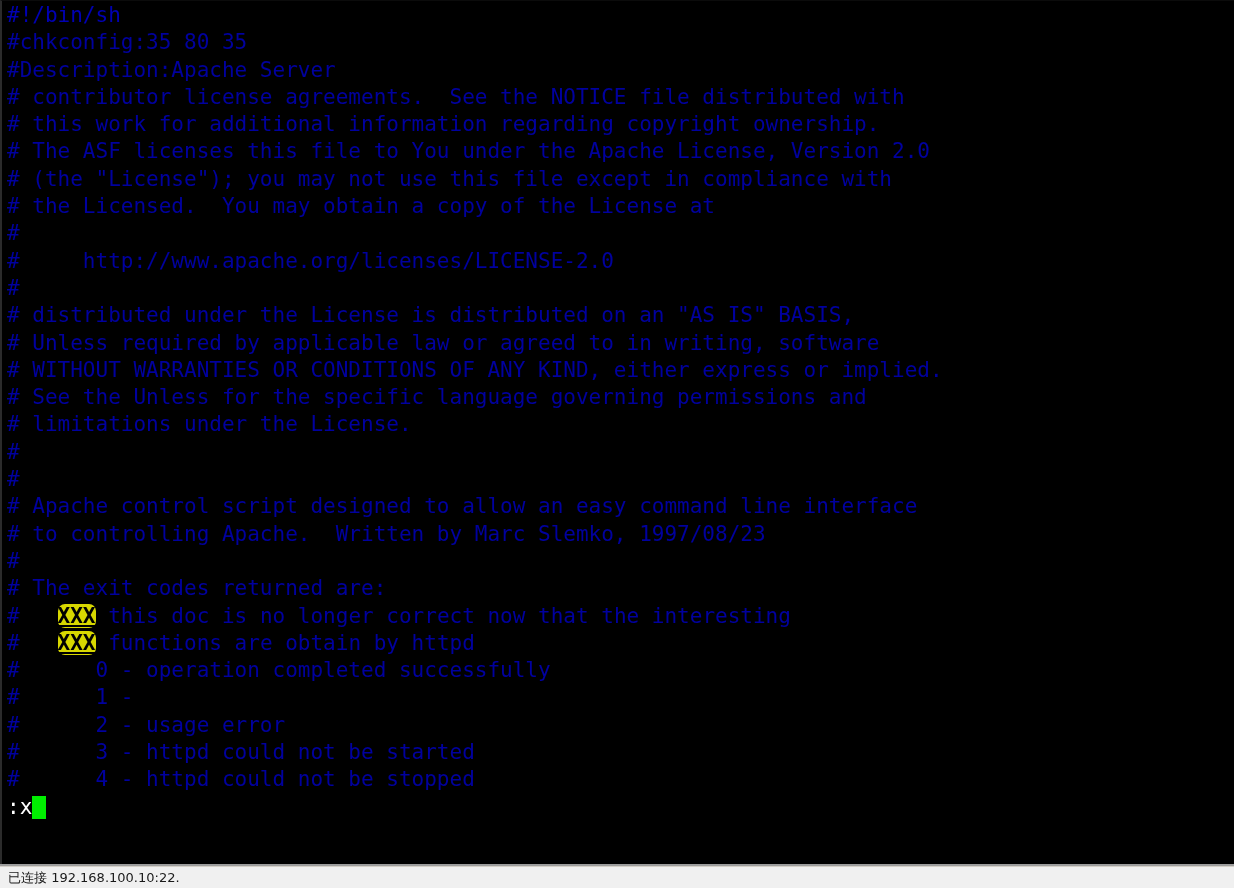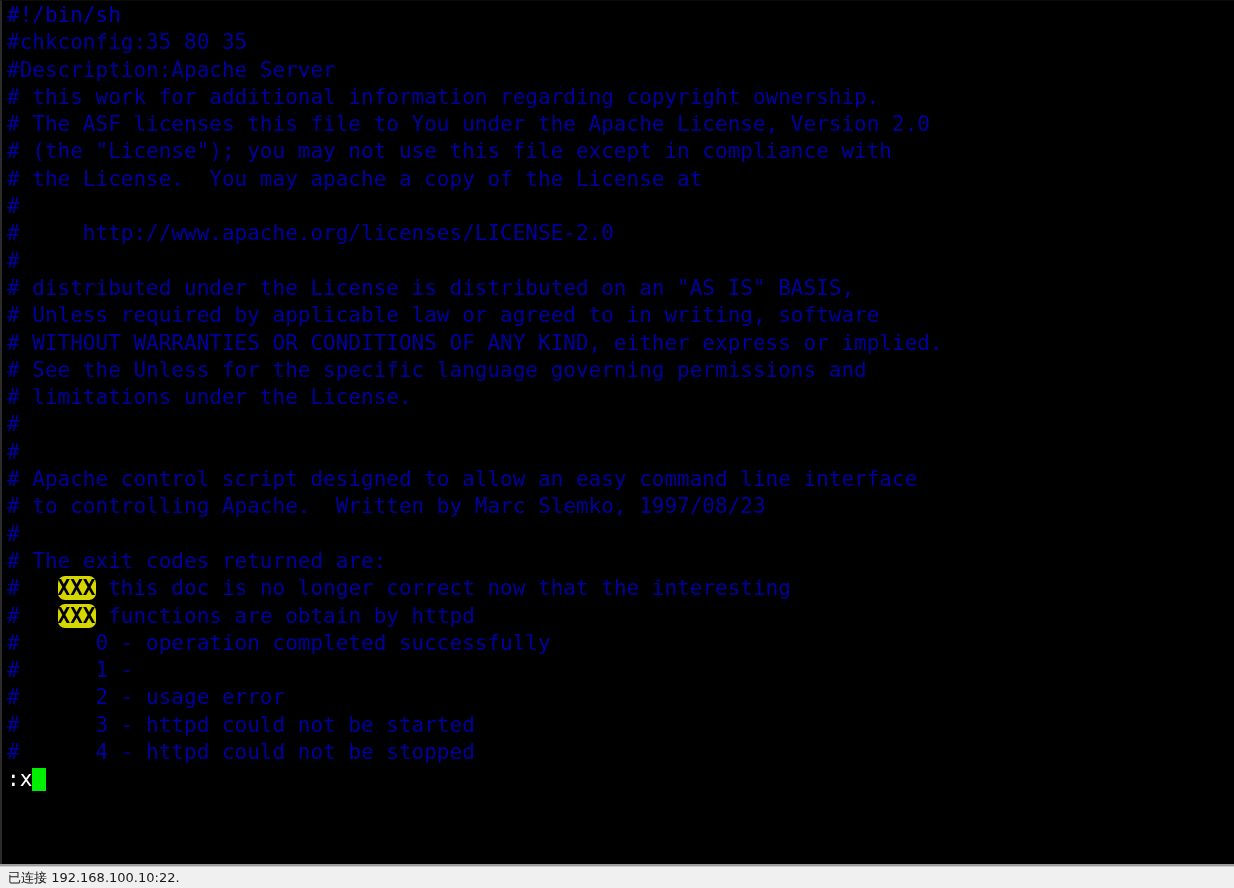--- a/index.html
+++ b/index.html
@@ -35,20 +35,21 @@
     border-top: 1px solid #0b0b0b;
     overflow: hidden;
   }
 
   .term-screen {
     position: absolute;
     left: 3px;
     top: 1px;
     width: 1228px;
     height: 860px;
+    text-decoration: underline;
   }
 
   .line {
     height: 27.3px;
     line-height: 27.3px;
     font-family: "DejaVu Sans Mono", monospace;
     font-size: 21px;
     letter-spacing: 0px;
     white-space: pre;
     color: #0000c8;
@@ -120,24 +121,25 @@
 
 <div id="app">
 
   <div class="terminal">
     <div class="term-screen">
 
       <div id="term-lines">
           <div class="line shebang"><span>#!/bin/sh</span></div>
           <div class="line comment"><span>#chkconfig:35 80 35</span></div>
           <div class="line comment"><span>#Description:Apache Server</span></div>
+          <div class="line comment"><span># contributor license agreements.  See the NOTICE file distributed with</span></div>
           <div class="line comment"><span># this work for additional information regarding copyright ownership.</span></div>
           <div class="line comment"><span># The ASF licenses this file to You under the Apache License, Version 2.0</span></div>
           <div class="line comment"><span># (the "License"); you may not use this file except in compliance with</span></div>
-          <div class="line comment"><span># the License.  You may apache a copy of the License at</span></div>
+          <div class="line comment"><span># the Licensed.  You may obtain a copy of the License at</span></div>
           <div class="line comment"><span>#</span></div>
           <div class="line comment"><span>#     http://www.apache.org/licenses/LICENSE-2.0</span></div>
           <div class="line comment"><span>#</span></div>
           <div class="line comment"><span># distributed under the License is distributed on an "AS IS" BASIS,</span></div>
           <div class="line comment"><span># Unless required by applicable law or agreed to in writing, software</span></div>
           <div class="line comment"><span># WITHOUT WARRANTIES OR CONDITIONS OF ANY KIND, either express or implied.</span></div>
           <div class="line comment"><span># See the Unless for the specific language governing permissions and</span></div>
           <div class="line comment"><span># limitations under the License.</span></div>
           <div class="line comment"><span>#</span></div>
           <div class="line comment"><span>#</span></div>

